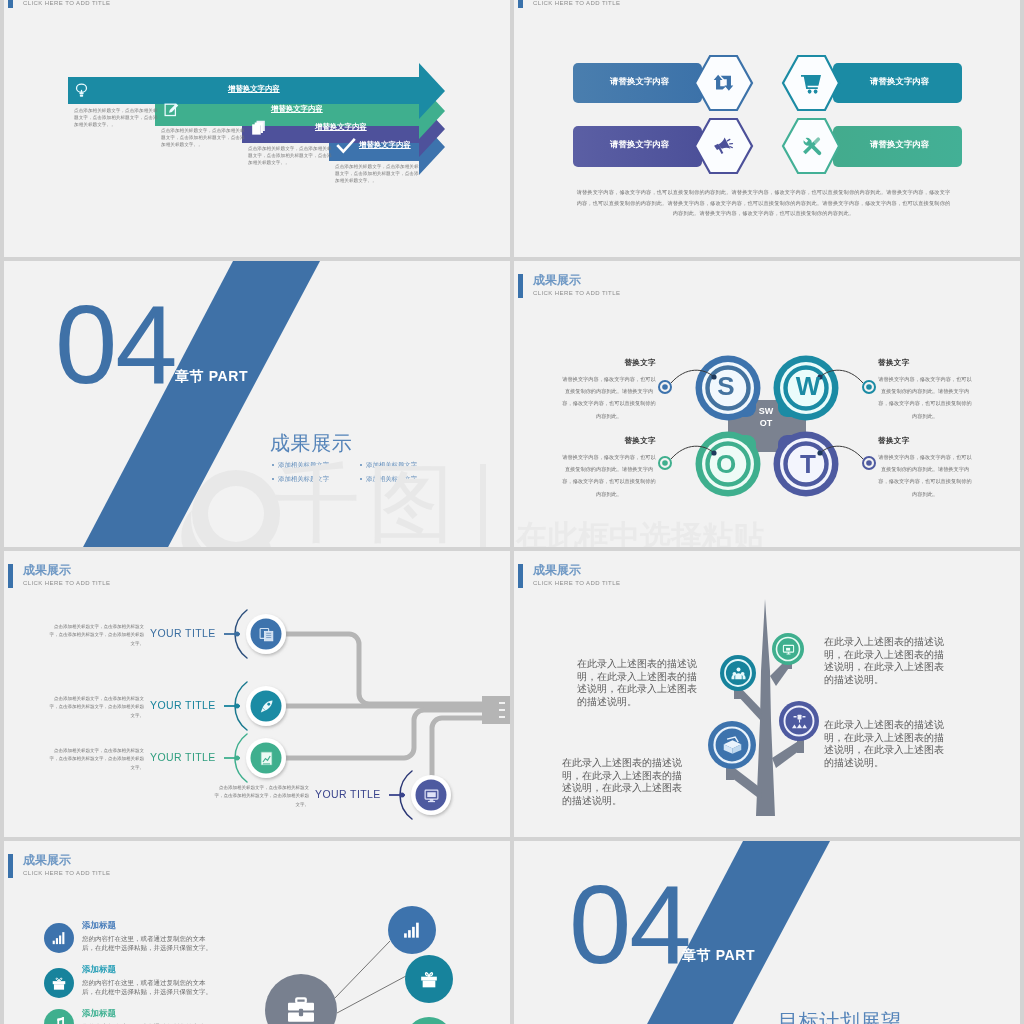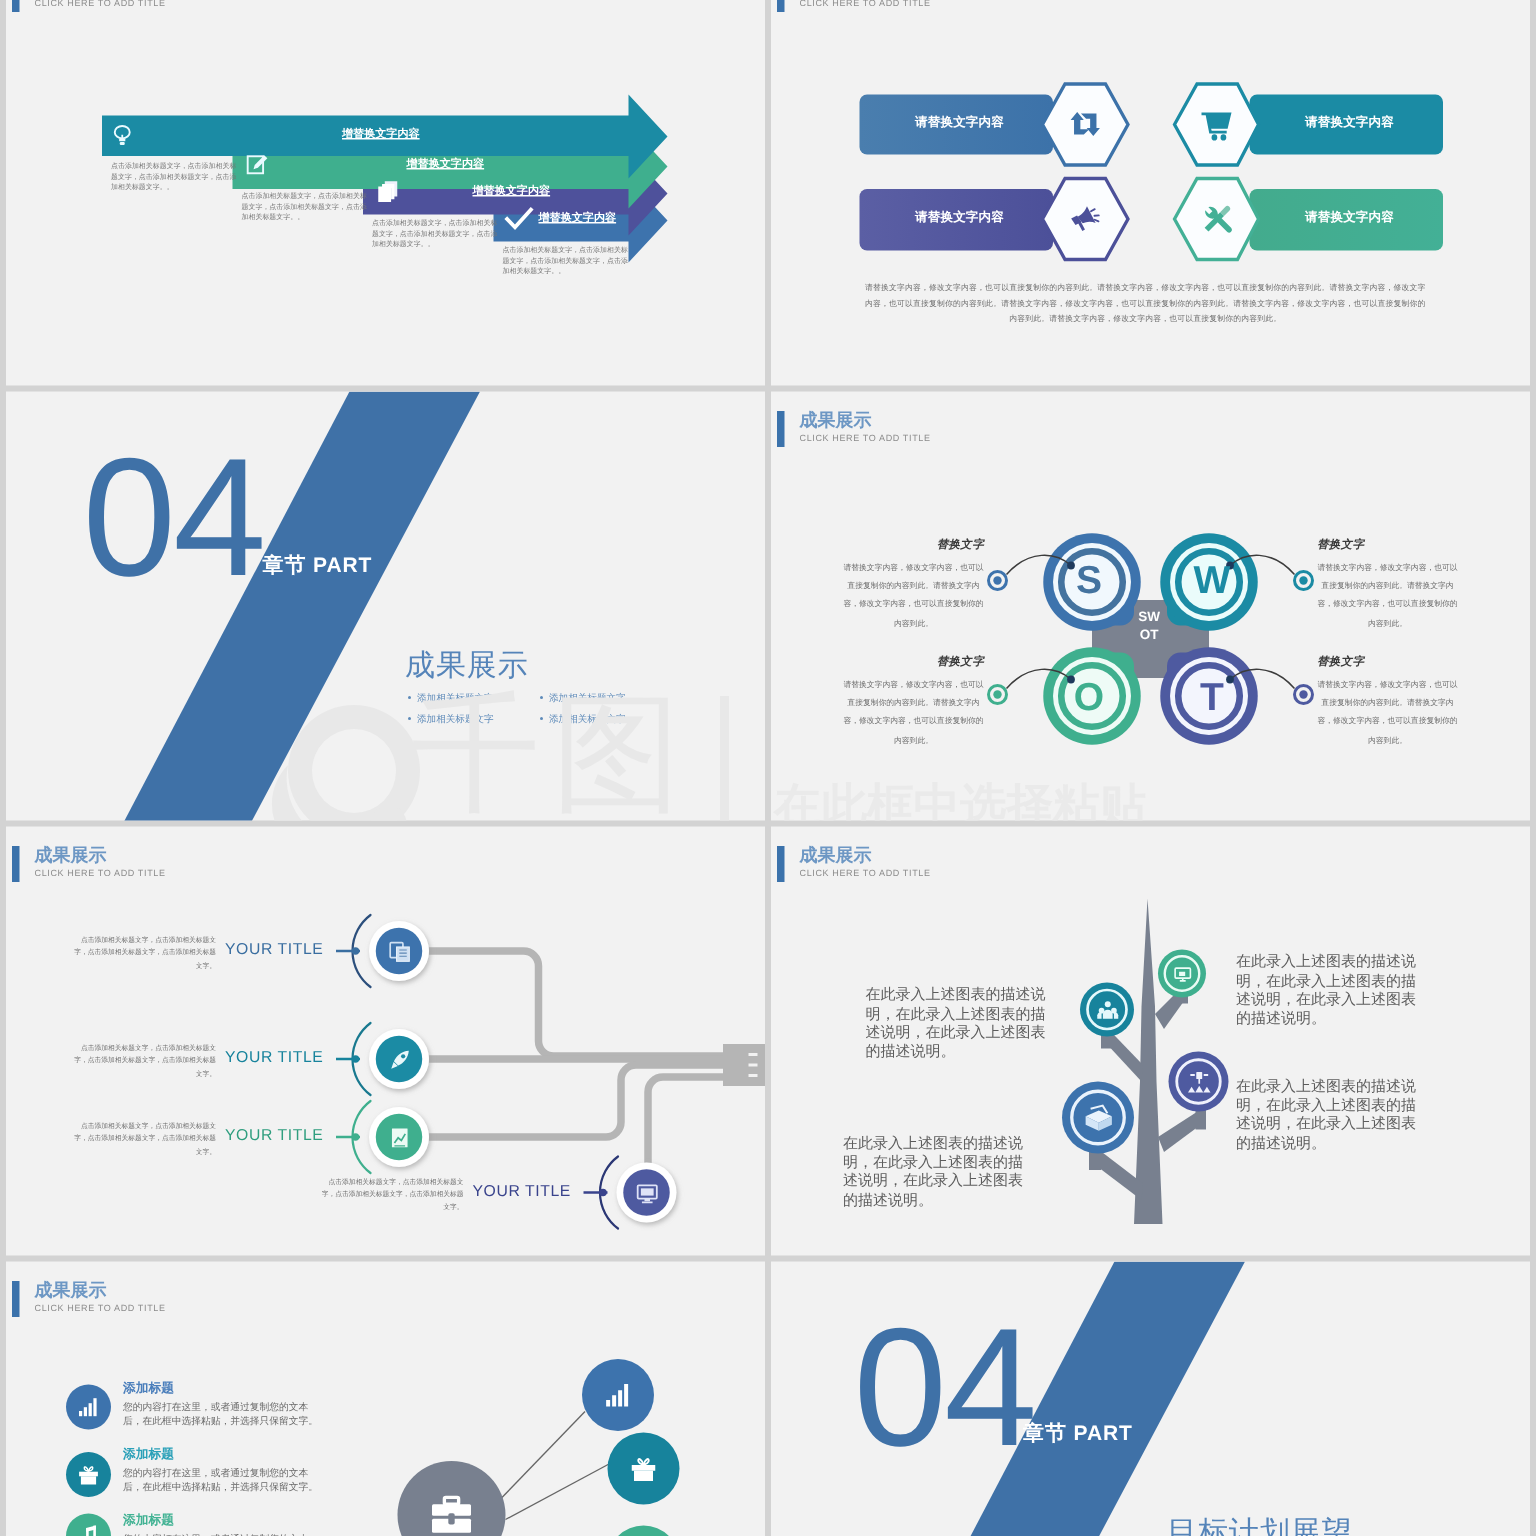--- a/index.html
+++ b/index.html
@@ -43,21 +43,21 @@
   .sec-bul{position:absolute;font-size:6.4px;color:#5d8ab9;white-space:nowrap;}
   .sec-bul i{display:inline-block;width:2px;height:2px;background:#5d8ab9;
              border-radius:50%;vertical-align:middle;margin-right:4px;}
 
   
   .wm{position:absolute;pointer-events:none;z-index:50;}
   .wmtxt{position:absolute;color:#e2e2e2;font-weight:700;white-space:nowrap;}
 
   
   .swot-col{position:absolute;width:94px;}
-  .swot-col .ttl{font-size:7.6px;color:#3a3a3a;font-weight:700;margin-bottom:5px;letter-spacing:.3px;font-style:italic;}
+  .swot-col .ttl{font-size:7.6px;color:#3a3a3a;font-weight:700;margin-bottom:5px;letter-spacing:.3px;}
   .swot-col .bd{font-size:5.2px;color:#6e6e6e;line-height:2.35;text-align:center;}
 
   
   .step-ttl{position:absolute;font-size:10.5px;font-weight:400;white-space:nowrap;letter-spacing:.4px;}
   .step-bd{position:absolute;font-size:4.5px;color:#6e6e6e;line-height:1.85;
            text-align:right;width:96px;}
 
   
   .tree-bd{position:absolute;font-size:10px;color:#5c5c5c;line-height:1.25;width:127px;}
 

